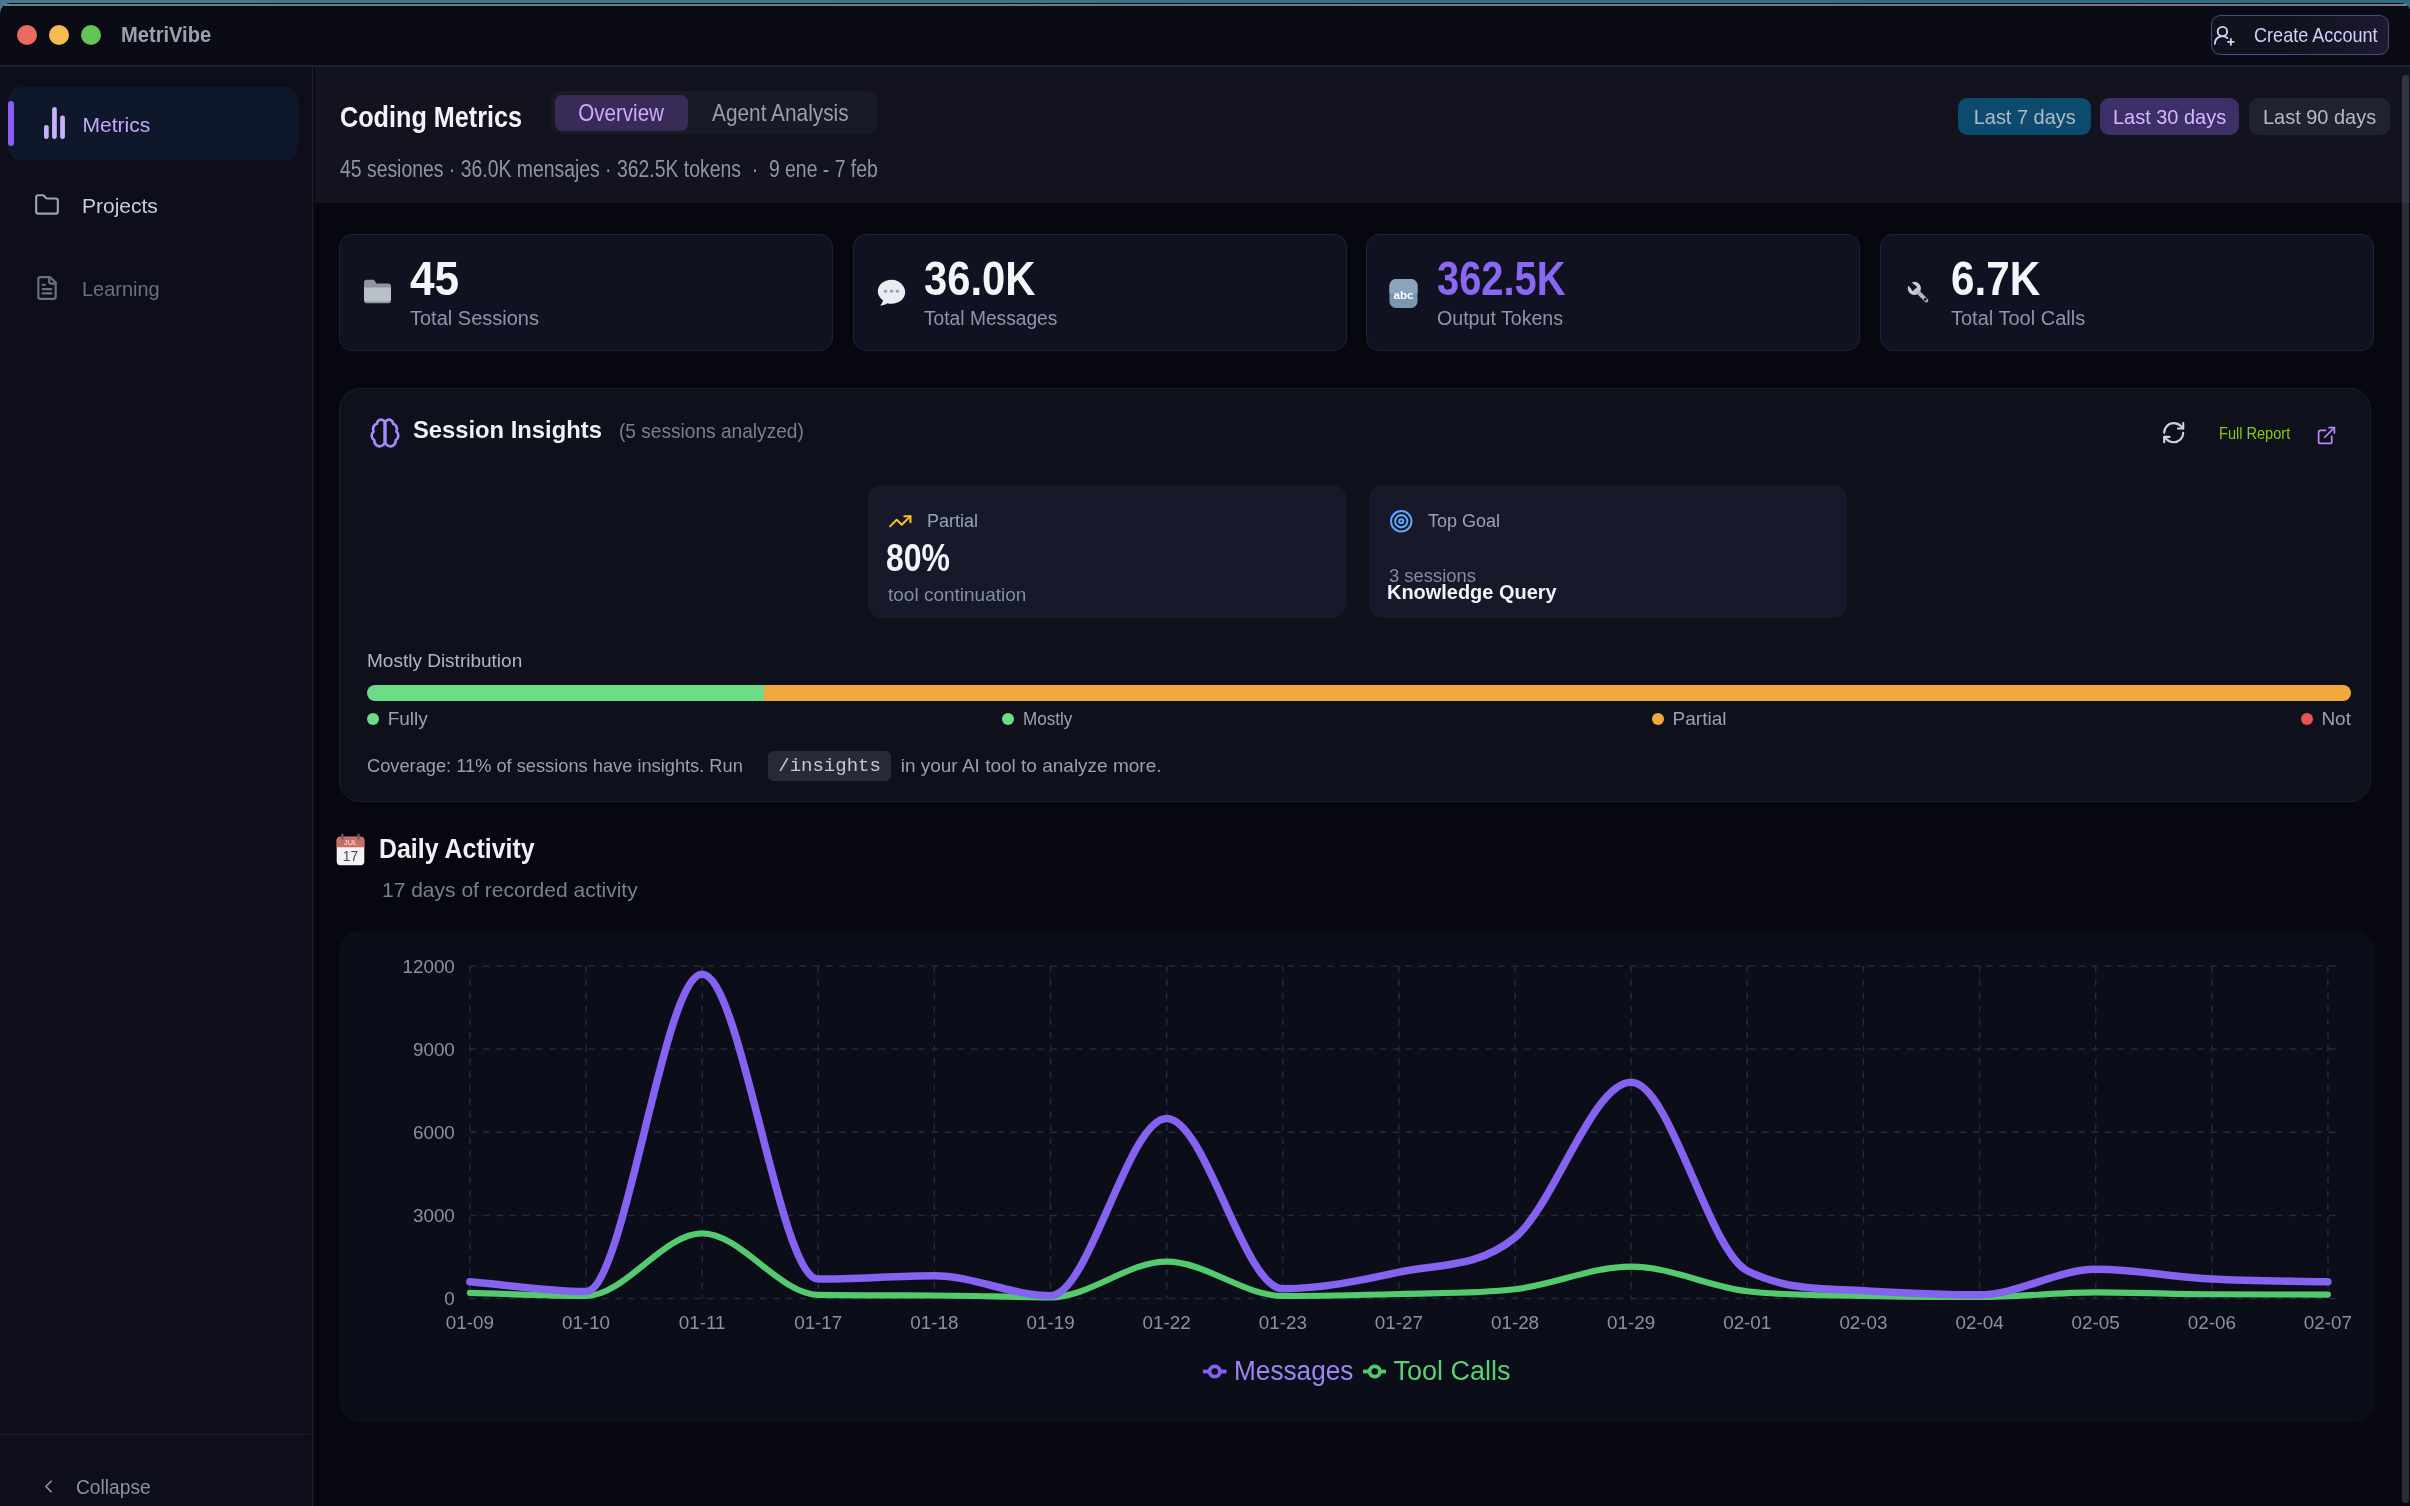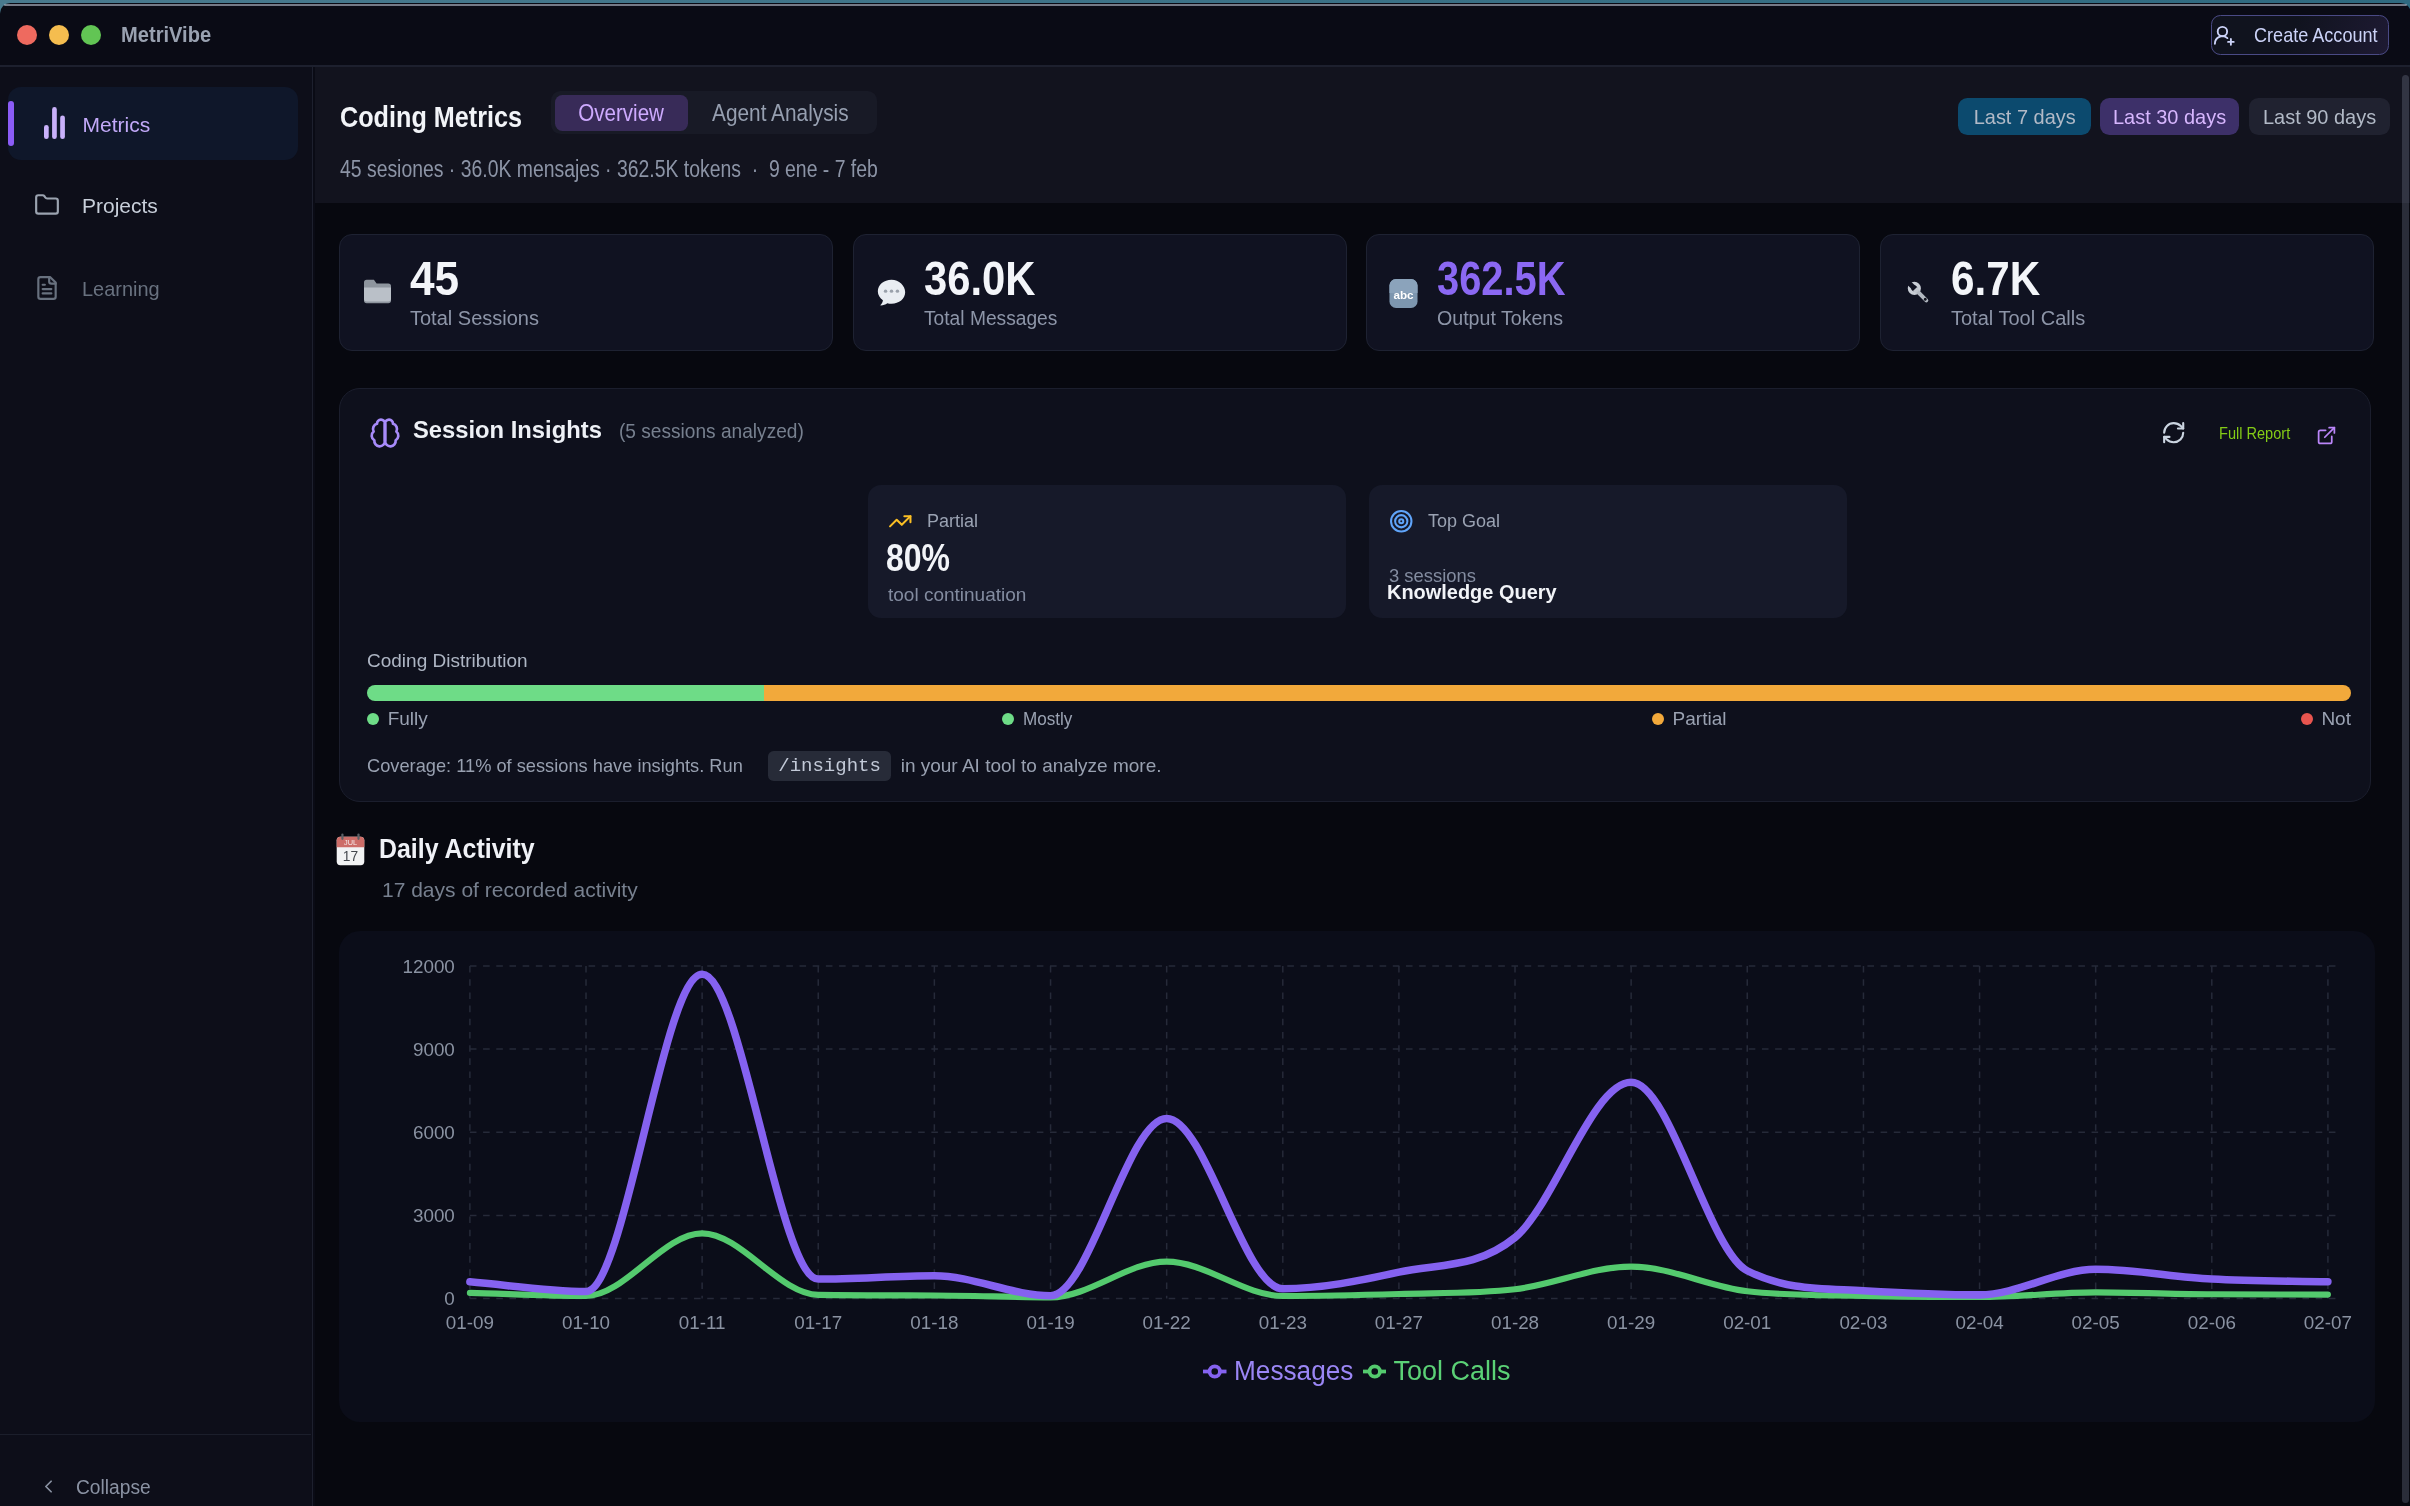--- a/index.html
+++ b/index.html
@@ -169,21 +169,21 @@
     <div class="scicon"><svg width="24.5" height="24.5" viewBox="0 0 24 24" fill="none" stroke="#60a5fa" stroke-width="2" stroke-linecap="round" stroke-linejoin="round">
           <circle cx="12" cy="12" r="10"></circle>
           <circle cx="12" cy="12" r="6"></circle>
           <circle cx="12" cy="12" r="2"></circle>
         </svg></div>
       <div class="sclabel">Top Goal</div>
     <div class="scval2"><span style="display:inline-block;white-space:pre;transform:scaleX(0.95);transform-origin:0 50%">Knowledge Query</span></div>
       <div class="scsub" style="top:81px"><span style="display:inline-block;white-space:pre;transform:scaleX(0.97);transform-origin:0 50%">3 sessions</span></div>
   </div>
 
-  <div class="abs" style="left:27px;top:261px;font-size:19px;color:#aeb6c4;line-height:1.2">Coding Distribution</div>
+  <div class="abs" style="left:27px;top:261px;font-size:19px;color:#aeb6c4;line-height:1.2">Mostly Distribution</div>
   <div class="abs" style="left:27px;top:296px;width:1984px;height:16px;border-radius:8.5px;overflow:hidden;display:flex">
     <div style="width:20%;background:#6edc87"></div>
       <div style="width:80%;background:#f2a93b"></div>
   </div>
   <div class="abs" style="left:27px;top:319px;width:1984px;display:flex;justify-content:space-between;font-size:19px;color:#9aa2b2;align-items:center">
     <span><span class="dot" style="background:#6edc87"></span>Fully</span>
     <span><span class="dot" style="background:#6edc87"></span><span style="display:inline-block;white-space:pre;transform:scaleX(0.9);transform-origin:0 50%">Mostly</span></span>
     <span><span class="dot" style="background:#f2a93b"></span>Partial</span>
     <span><span class="dot" style="background:#e8554f"></span>Not</span>
   </div>

